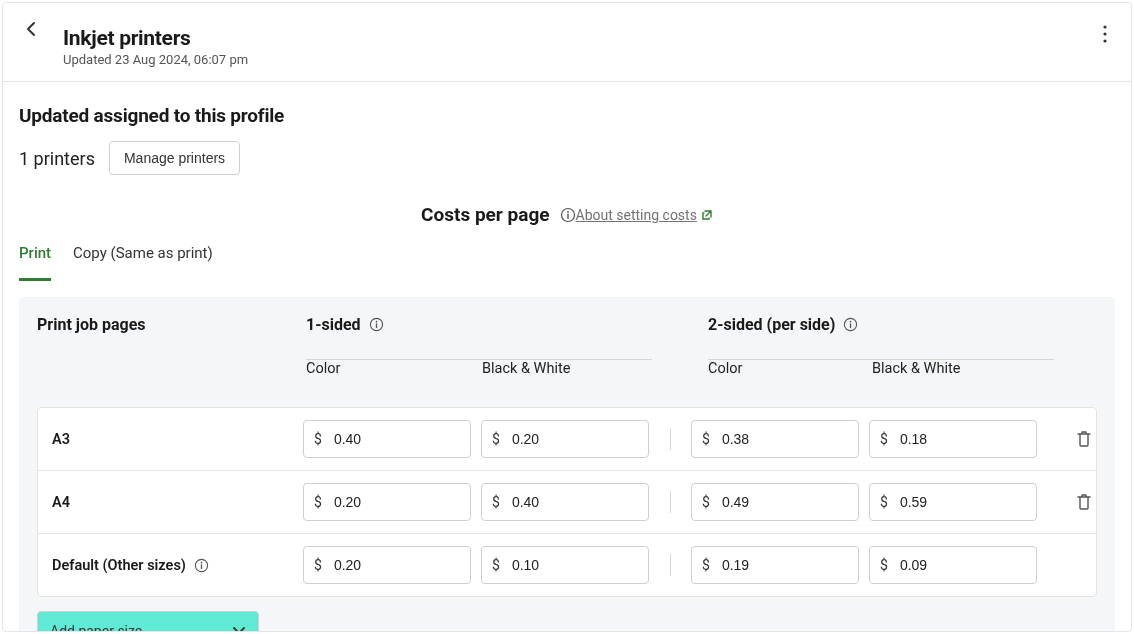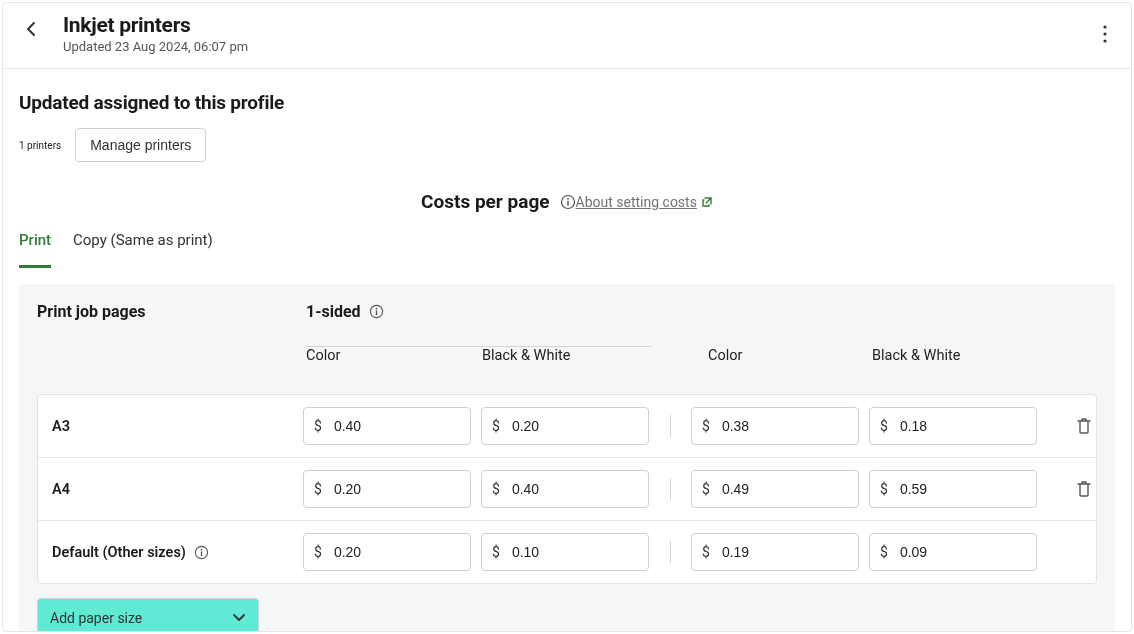--- a/index.html
+++ b/index.html
@@ -32,21 +32,21 @@
     width: 24px;
     height: 24px;
     display: flex;
     align-items: center;
     justify-content: center;
     margin-top: 4px;
     margin-right: 20px;
     cursor: pointer;
   }
   .title-block h1 {
-    margin: 0 0 2px 0;
+    margin: 13px 0 2px 0;
     font-size: 21px;
     font-weight: 700;
     letter-spacing: -0.3px;
   }
   .title-block .subtitle {
     font-size: 13px;
     color: #555;
   }
   .kebab {
     position: absolute;
@@ -64,21 +64,21 @@
     letter-spacing: -0.2px;
     margin: 4px 0 14px 0;
   }
   .printers-row {
     display: flex;
     align-items: center;
     gap: 14px;
     margin-bottom: 28px;
   }
   .printers-count {
-    font-size: 10px;
+    font-size: 18px;
     color: #222;
   }
   .btn-outline {
     border: 1px solid #cfcfcf;
     background: #fff;
     padding: 8px 14px;
     border-radius: 4px;
     font-size: 14px;
     color: #333;
     cursor: pointer;
@@ -324,20 +324,30 @@
         <div class="col-group-head">
           <span>1-sided</span>
           <span class="info-icon">
             <svg width="15" height="15" viewBox="0 0 16 16">
                 <circle cx="8" cy="8" r="6.5" stroke="#555" stroke-width="1.2" fill="none"></circle>
                 <circle cx="8" cy="5" r="0.9" fill="#555"></circle>
                 <rect x="7.3" y="6.8" width="1.4" height="5" fill="#555"></rect>
               </svg>
           </span>
         </div>
+        <div class="col-group-head second">
+          <span>2-sided (per side)</span>
+          <span class="info-icon">
+            <svg width="15" height="15" viewBox="0 0 16 16">
+                <circle cx="8" cy="8" r="6.5" stroke="#555" stroke-width="1.2" fill="none"></circle>
+                <circle cx="8" cy="5" r="0.9" fill="#555"></circle>
+                <rect x="7.3" y="6.8" width="1.4" height="5" fill="#555"></rect>
+              </svg>
+          </span>
+        </div>
       </div>
       <div class="sub-head">
         <div class="spacer"></div>
         <div class="cell-colorlabel">Color</div>
         <div class="cell-bw">Black &amp; White</div>
         <div class="cell-colorlabel2">Color</div>
         <div class="cell-bw2">Black &amp; White</div>
       </div>
 
       <div class="rows" id="rows">

